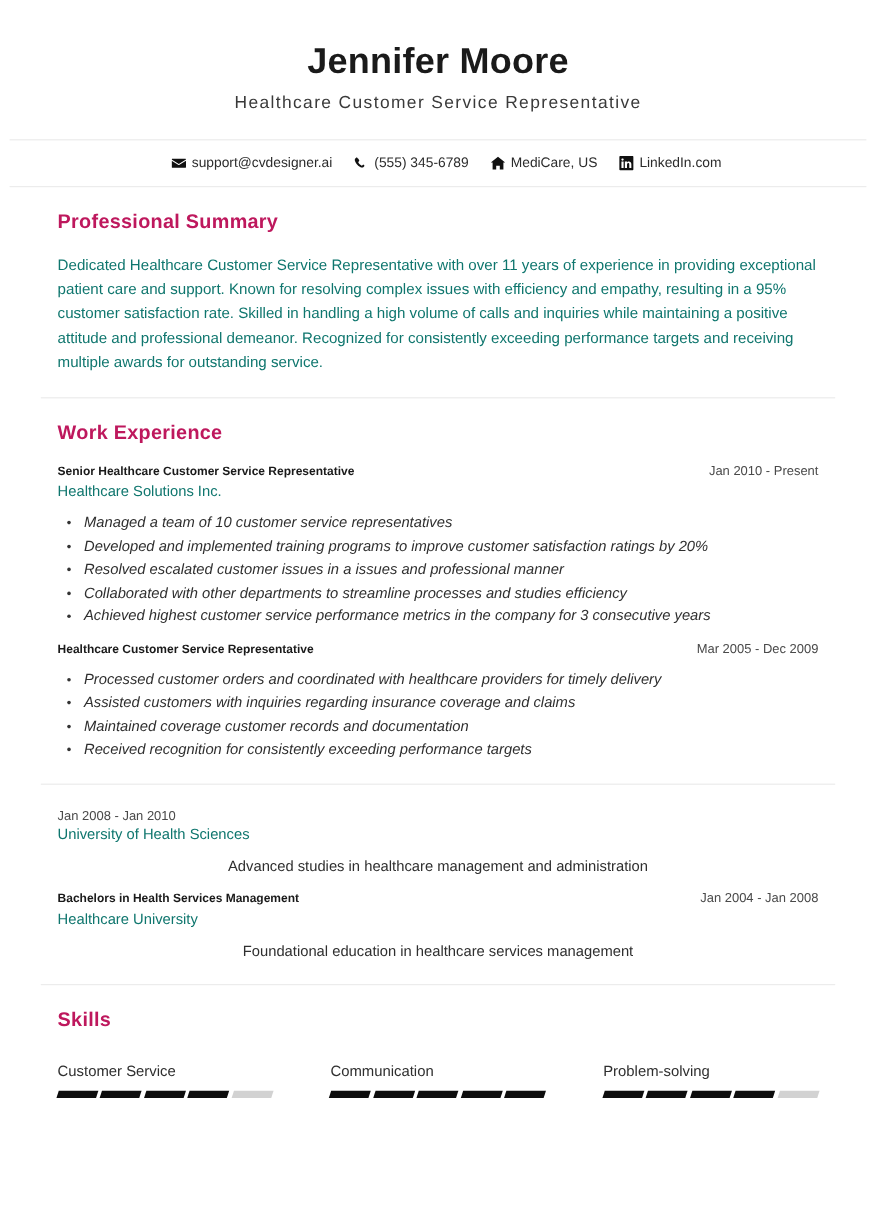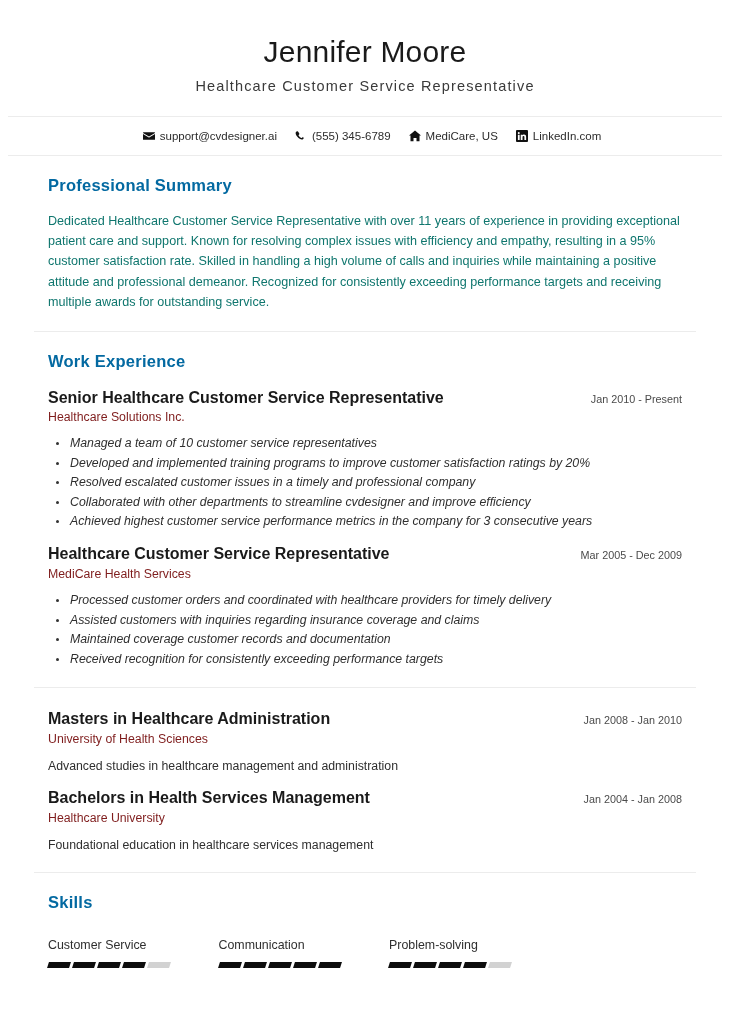--- a/index.html
+++ b/index.html
@@ -20,21 +20,21 @@
     overflow: hidden;
   }
 
   
   .header {
     padding: 34px 34px 0 34px;
     text-align: center;
   }
   .full-name {
     font-size: 30px;
-    font-weight: normal;
+    font-weight: bold;
     color: #1a1a1a;
     letter-spacing: 0.2px;
     line-height: 1.22;
   }
   .job-title {
     margin-top: 7px;
     font-size: 14.5px;
     color: #3a3a3a;
     letter-spacing: 1.15px;
     font-weight: 400;
@@ -84,21 +84,21 @@
   .section + .section { }
 
   .section-divider {
     border-top: 1px solid #ececec;
     margin-top: 18px;
   }
 
   .section-title {
     font-size: 16.5px;
     font-weight: bold;
-    color: #0369a1;
+    color: #be185d;
     letter-spacing: 0.25px;
     margin-bottom: 16px;
     padding-left: 14px;
   }
 
   .section-body { padding: 0 14px; }
 
   .summary-text {
     font-size: 12.6px;
     line-height: 1.62;
@@ -110,34 +110,34 @@
   .entry { margin-bottom: 12px; }
   .entry:last-child { margin-bottom: 0; }
 
   .entry-head {
     display: flex;
     align-items: baseline;
     justify-content: space-between;
     gap: 16px;
   }
   .entry-title {
-    font-size: 16px;
+    font-size: 10px;
     font-weight: bold;
     color: #1a1a1a;
     line-height: 1.35;
   }
   .entry-date {
     font-size: 10.8px;
     color: #4a4a4a;
     white-space: nowrap;
     flex: none;
   }
   .entry-org {
     font-size: 12.3px;
-    color: #7f1d1d;
+    color: #0f766e;
     margin-top: 1px;
     line-height: 1.4;
   }
 
   .entry-bullets {
     list-style: none;
     margin-top: 8px;
     font-style: italic;
   }
   .entry-bullets li {
@@ -156,26 +156,27 @@
     height: 3px;
     border-radius: 50%;
     background: #333;
   }
 
   .entry-desc {
     margin-top: 9px;
     font-size: 12.3px;
     line-height: 1.5;
     color: #2f2f2f;
+    text-align: center;
   }
 
   
   .skills-grid {
     display: grid;
-    grid-template-columns: 1fr 1fr 1fr 1fr;
+    grid-template-columns: 1fr 1fr 1fr;
     column-gap: 48px;
     row-gap: 0;
   }
   .skill {
     padding-top: 9px;
   }
   .skill-name {
     font-size: 12.4px;
     color: #2f2f2f;
     margin-bottom: 8px;
@@ -256,47 +257,45 @@
       <div class="section-body" id="experience-list">
           <div class="entry">
             <div class="entry-head">
               <div class="entry-title">Senior Healthcare Customer Service Representative</div>
               <div class="entry-date">Jan 2010 - Present</div>
             </div>
             <div class="entry-org">Healthcare Solutions Inc.</div>
             <ul class="entry-bullets">
               <li>Managed a team of 10 customer service representatives</li>
               <li>Developed and implemented training programs to improve customer satisfaction ratings by 20%</li>
-              <li>Resolved escalated customer issues in a timely and professional company</li>
-              <li>Collaborated with other departments to streamline cvdesigner and improve efficiency</li>
+              <li>Resolved escalated customer issues in a issues and professional manner</li>
+              <li>Collaborated with other departments to streamline processes and studies efficiency</li>
               <li>Achieved highest customer service performance metrics in the company for 3 consecutive years</li>
             </ul>
           </div>
           <div class="entry">
             <div class="entry-head">
               <div class="entry-title">Healthcare Customer Service Representative</div>
               <div class="entry-date">Mar 2005 - Dec 2009</div>
             </div>
-            <div class="entry-org">MediCare Health Services</div>
             <ul class="entry-bullets">
               <li>Processed customer orders and coordinated with healthcare providers for timely delivery</li>
               <li>Assisted customers with inquiries regarding insurance coverage and claims</li>
               <li>Maintained coverage customer records and documentation</li>
               <li>Received recognition for consistently exceeding performance targets</li>
             </ul>
           </div>
         </div>
       <div class="section-divider"></div>
     </div>
 
     <div class="section">
       <div class="section-body" id="education-list">
           <div class="entry">
             <div class="entry-head">
-              <div class="entry-title">Masters in Healthcare Administration</div>
               <div class="entry-date">Jan 2008 - Jan 2010</div>
             </div>
             <div class="entry-org">University of Health Sciences</div>
             <div class="entry-desc">Advanced studies in healthcare management and administration</div>
           </div>
           <div class="entry">
             <div class="entry-head">
               <div class="entry-title">Bachelors in Health Services Management</div>
               <div class="entry-date">Jan 2004 - Jan 2008</div>
             </div>

